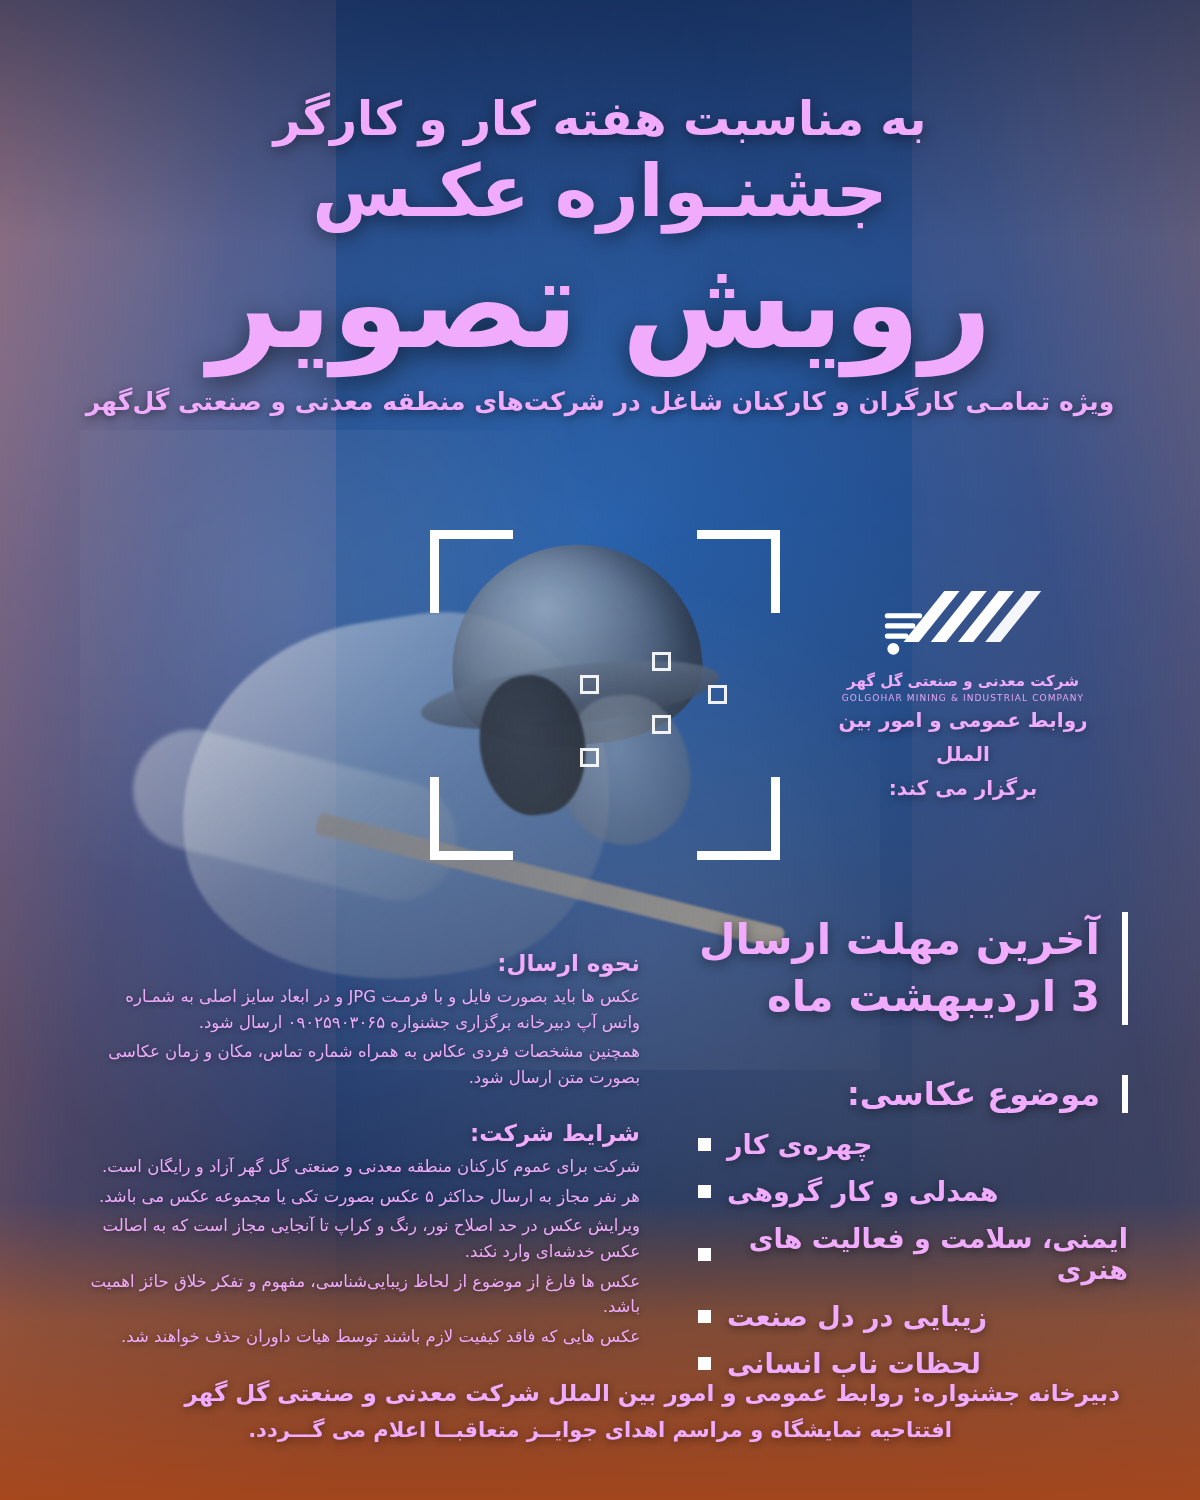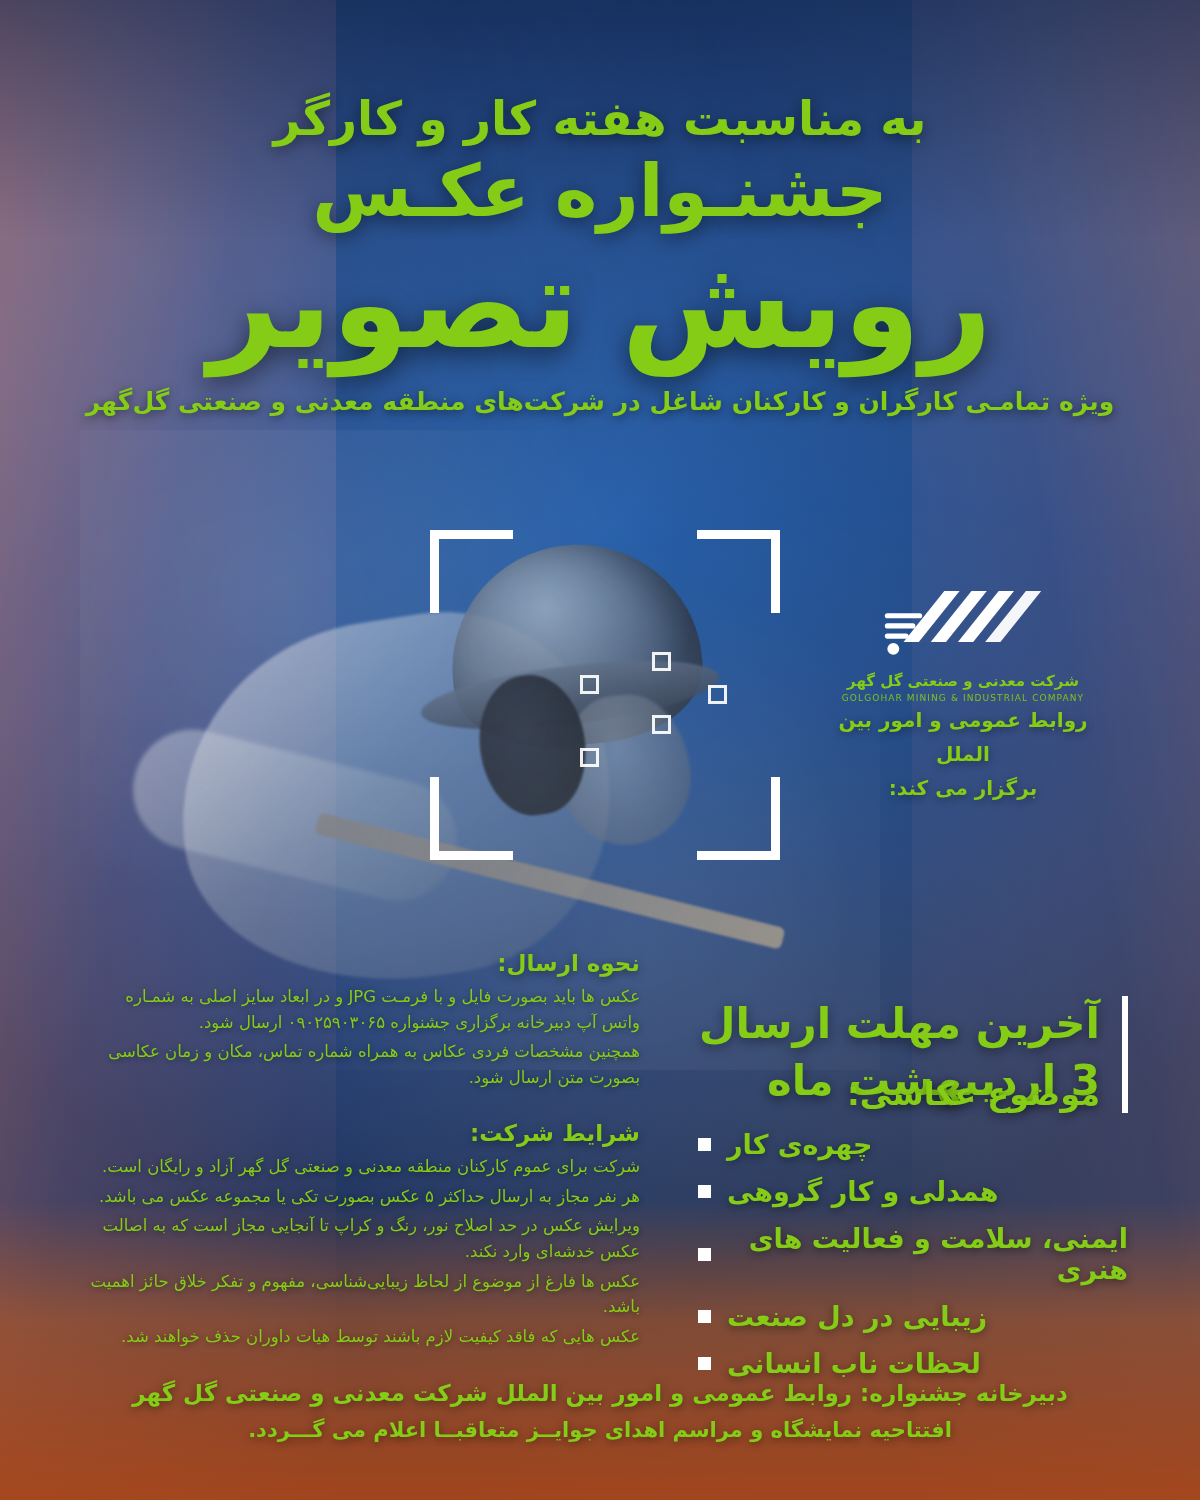--- a/index.html
+++ b/index.html
@@ -6,21 +6,21 @@
     margin: 0;
     padding: 0;
     background: #111;
   }
   #poster {
     position: relative;
     width: 1200px;
     height: 1500px;
     overflow: hidden;
     font-family: "DejaVu Sans", "Liberation Sans", sans-serif;
-    color: #84cc16;
+    color: #f0abfc;
     background: #1d4a8f;
   }
 
   
   .bg-base {
     position: absolute;
     inset: 0;
     background:
       radial-gradient(ellipse 70% 50% at 50% 35%, rgba(40,100,175,0.75) 0%, rgba(24,62,125,0.9) 55%, rgba(16,42,92,0.95) 100%),
       linear-gradient(180deg, #1b4b96 0%, #1f5199 40%, #2a5ba0 55%, #5b4a6e 68%, #9c5a36 78%, #c96a22 86%, #d4701f 93%, #b85a1c 100%);
@@ -244,21 +244,21 @@
     font-size: 20px;
     font-weight: 700;
     line-height: 1.7;
     text-shadow: 0 2px 8px rgba(0,0,0,0.4);
   }
 
   
   .deadline {
     position: absolute;
     right: 72px;
-    top: 996px;
+    top: 912px;
     width: 420px;
     text-align: right;
     border-right: 6px solid #fff;
     padding-right: 22px;
     line-height: 1.35;
   }
   .deadline .d1 { font-size: 42px; font-weight: 800; text-shadow: 0 3px 12px rgba(0,0,0,0.45);}
   .deadline .d2 { font-size: 42px; font-weight: 800; text-shadow: 0 3px 12px rgba(0,0,0,0.45);}
 
   
@@ -326,20 +326,21 @@
     left: 0; right: 0;
     bottom: 58px;
     text-align: center;
     padding: 0 80px;
   }
   .footer .f1 {
     font-size: 23px;
     font-weight: 800;
     text-shadow: 0 2px 9px rgba(0,0,0,0.45);
     letter-spacing: .4px;
+    text-align: right;
   }
   .footer .f2 {
     font-size: 21px;
     font-weight: 600;
     margin-top: 12px;
     text-shadow: 0 2px 9px rgba(0,0,0,0.45);
   }
 </style>
 </head>
 <body>

